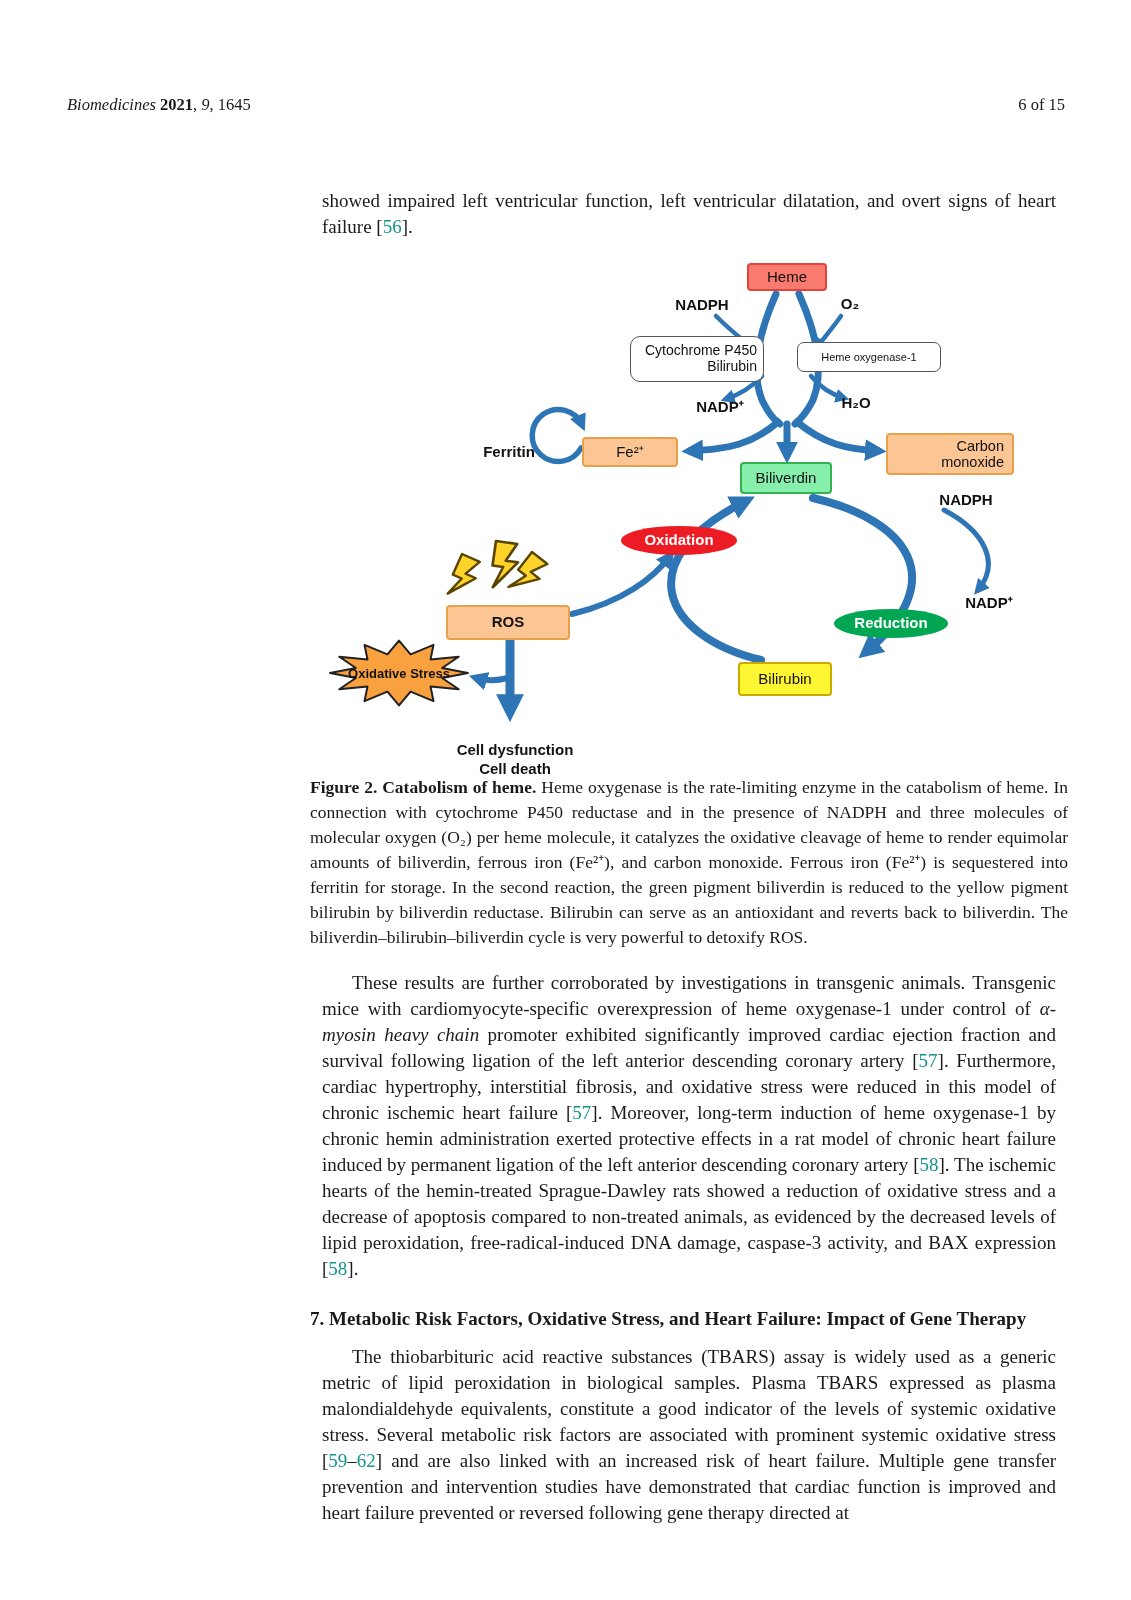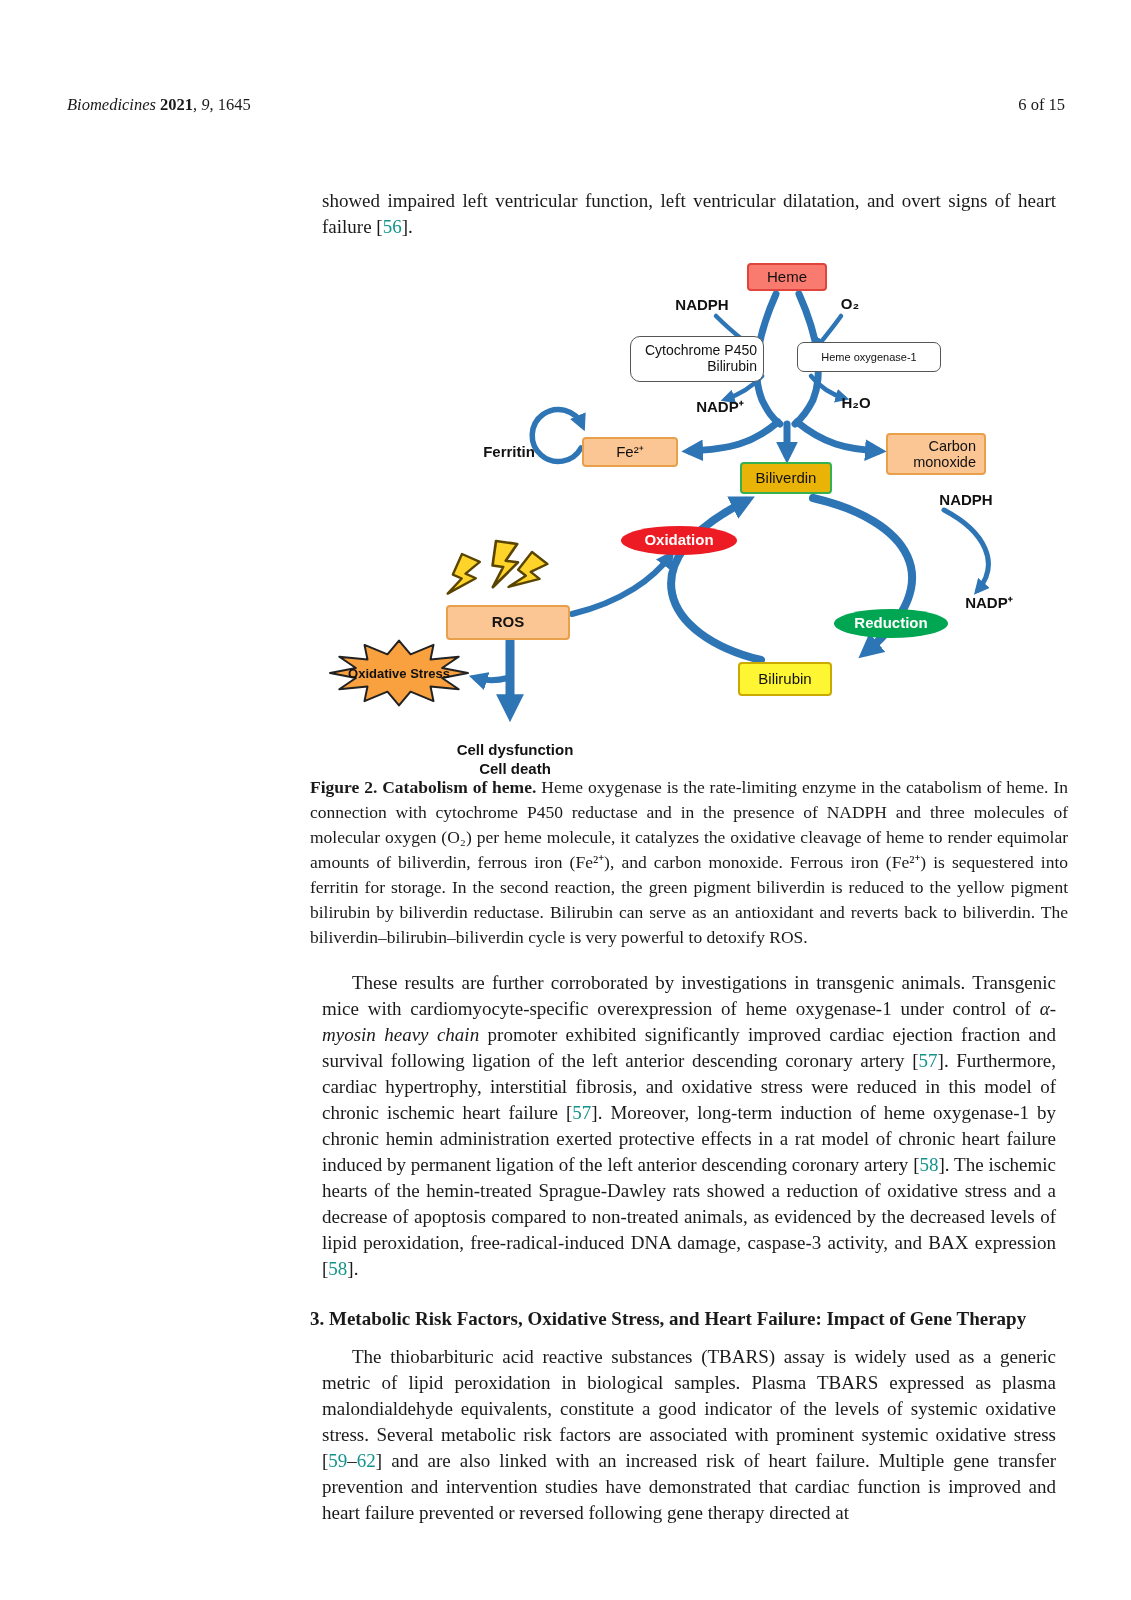--- a/index.html
+++ b/index.html
@@ -41,22 +41,22 @@
   .dbox{
     position:absolute;box-sizing:border-box;
     display:flex;align-items:center;justify-content:center;
     text-align:right;border-radius:4px;
     font-size:15px;line-height:1.12;color:#111;
   }
   .n-heme{left:437px;top:5px;width:80px;height:28px;background:#F97A6F;border:2px solid #E0443A;}
   .n-cyp{left:320px;top:78px;width:134px;height:46px;background:#fff;border:1.5px solid #555;border-radius:10px;font-size:14px;padding:2px 6px;}
   .n-ho1{left:487px;top:84px;width:144px;height:30px;background:#fff;border:1.5px solid #555;border-radius:7px;font-size:11px;}
   .n-fe{left:272px;top:179px;width:96px;height:30px;background:#FBC693;border:2px solid #E9A04B;}
-  .n-co{left:576px;top:175px;width:100px;height:42px;background:#FBC693;border:2px solid #E9A04B;font-size:14.5px;padding:14px 8px;}
-  .n-biliverdin{left:430px;top:204px;width:92px;height:32px;background:#eab308;border:2px solid #35B14F;}
+  .n-co{left:576px;top:175px;width:128px;height:42px;background:#FBC693;border:2px solid #E9A04B;font-size:14.5px;padding:14px 8px;}
+  .n-biliverdin{left:430px;top:204px;width:92px;height:32px;background:#86efac;border:2px solid #35B14F;}
   .n-oxidation{left:311px;top:268px;width:116px;height:29px;background:#ED1C24;border-radius:50%;color:#fff;font-weight:bold;}
   .n-ros{left:136px;top:347px;width:124px;height:35px;background:#FBC693;border:2px solid #E9A04B;font-weight:600;}
   .n-reduction{left:524px;top:351px;width:114px;height:29px;background:#00A651;border-radius:50%;color:#fff;font-weight:bold;}
   .n-bilirubin{left:428px;top:404px;width:94px;height:34px;background:#FFF633;border:2px solid #CBAA00;}
   .dlabel{
     position:absolute;font-size:15px;font-weight:600;color:#111;text-align:center;
   }
   .l-nadph-in{left:350px;top:38px;width:84px;}
   .l-o2{left:516px;top:37px;width:48px;}
   .l-nadp-out{left:376px;top:138px;width:68px;}
@@ -160,18 +160,18 @@
           <div>Cell death</div>
         </div>
 
       </div>
 
       <figcaption><span class="seg-b">Figure 2. Catabolism of heme.</span><span> Heme oxygenase is the rate-limiting enzyme in the catabolism of heme. In connection with cytochrome P450 reductase and in the presence of NADPH and three molecules of molecular oxygen (O₂) per heme molecule, it catalyzes the oxidative cleavage of heme to render equimolar amounts of biliverdin, ferrous iron (Fe²⁺), and carbon monoxide. Ferrous iron (Fe²⁺) is sequestered into ferritin for storage. In the second reaction, the green pigment biliverdin is reduced to the yellow pigment bilirubin by biliverdin reductase. Bilirubin can serve as an antioxidant and reverts back to biliverdin. The biliverdin–bilirubin–biliverdin cycle is very powerful to detoxify ROS.</span></figcaption>
     </figure>
 
     <p class="body-text indent para1"><span>These results are further corroborated by investigations in transgenic animals. Transgenic mice with cardiomyocyte-specific overexpression of heme oxygenase-1 under control of </span><span class="seg-i">α-myosin heavy chain</span><span> promoter exhibited significantly improved cardiac ejection fraction and survival following ligation of the left anterior descending coronary artery [</span><span class="seg-ref">57</span><span>]. Furthermore, cardiac hypertrophy, interstitial fibrosis, and oxidative stress were reduced in this model of chronic ischemic heart failure [</span><span class="seg-ref">57</span><span>]. Moreover, long-term induction of heme oxygenase-1 by chronic hemin administration exerted protective effects in a rat model of chronic heart failure induced by permanent ligation of the left anterior descending coronary artery [</span><span class="seg-ref">58</span><span>]. The ischemic hearts of the hemin-treated Sprague-Dawley rats showed a reduction of oxidative stress and a decrease of apoptosis compared to non-treated animals, as evidenced by the decreased levels of lipid peroxidation, free-radical-induced DNA damage, caspase-3 activity, and BAX expression [</span><span class="seg-ref">58</span><span>].</span></p>
 
-    <h2 class="section-heading">3. Metabolic Risk Factors, Oxidative Stress, and Heart Failure: Impact of Gene Therapy</h2>
+    <h2 class="section-heading">7. Metabolic Risk Factors, Oxidative Stress, and Heart Failure: Impact of Gene Therapy</h2>
 
     <p class="body-text indent"><span>The thiobarbituric acid reactive substances (TBARS) assay is widely used as a generic metric of lipid peroxidation in biological samples. Plasma TBARS expressed as plasma malondialdehyde equivalents, constitute a good indicator of the levels of systemic oxidative stress. Several metabolic risk factors are associated with prominent systemic oxidative stress [</span><span class="seg-ref">59</span><span>–</span><span class="seg-ref">62</span><span>] and are also linked with an increased risk of heart failure. Multiple gene transfer prevention and intervention studies have demonstrated that cardiac function is improved and heart failure prevented or reversed following gene therapy directed at</span></p>
 
   </main>
 </div>
 
 </body></html>

